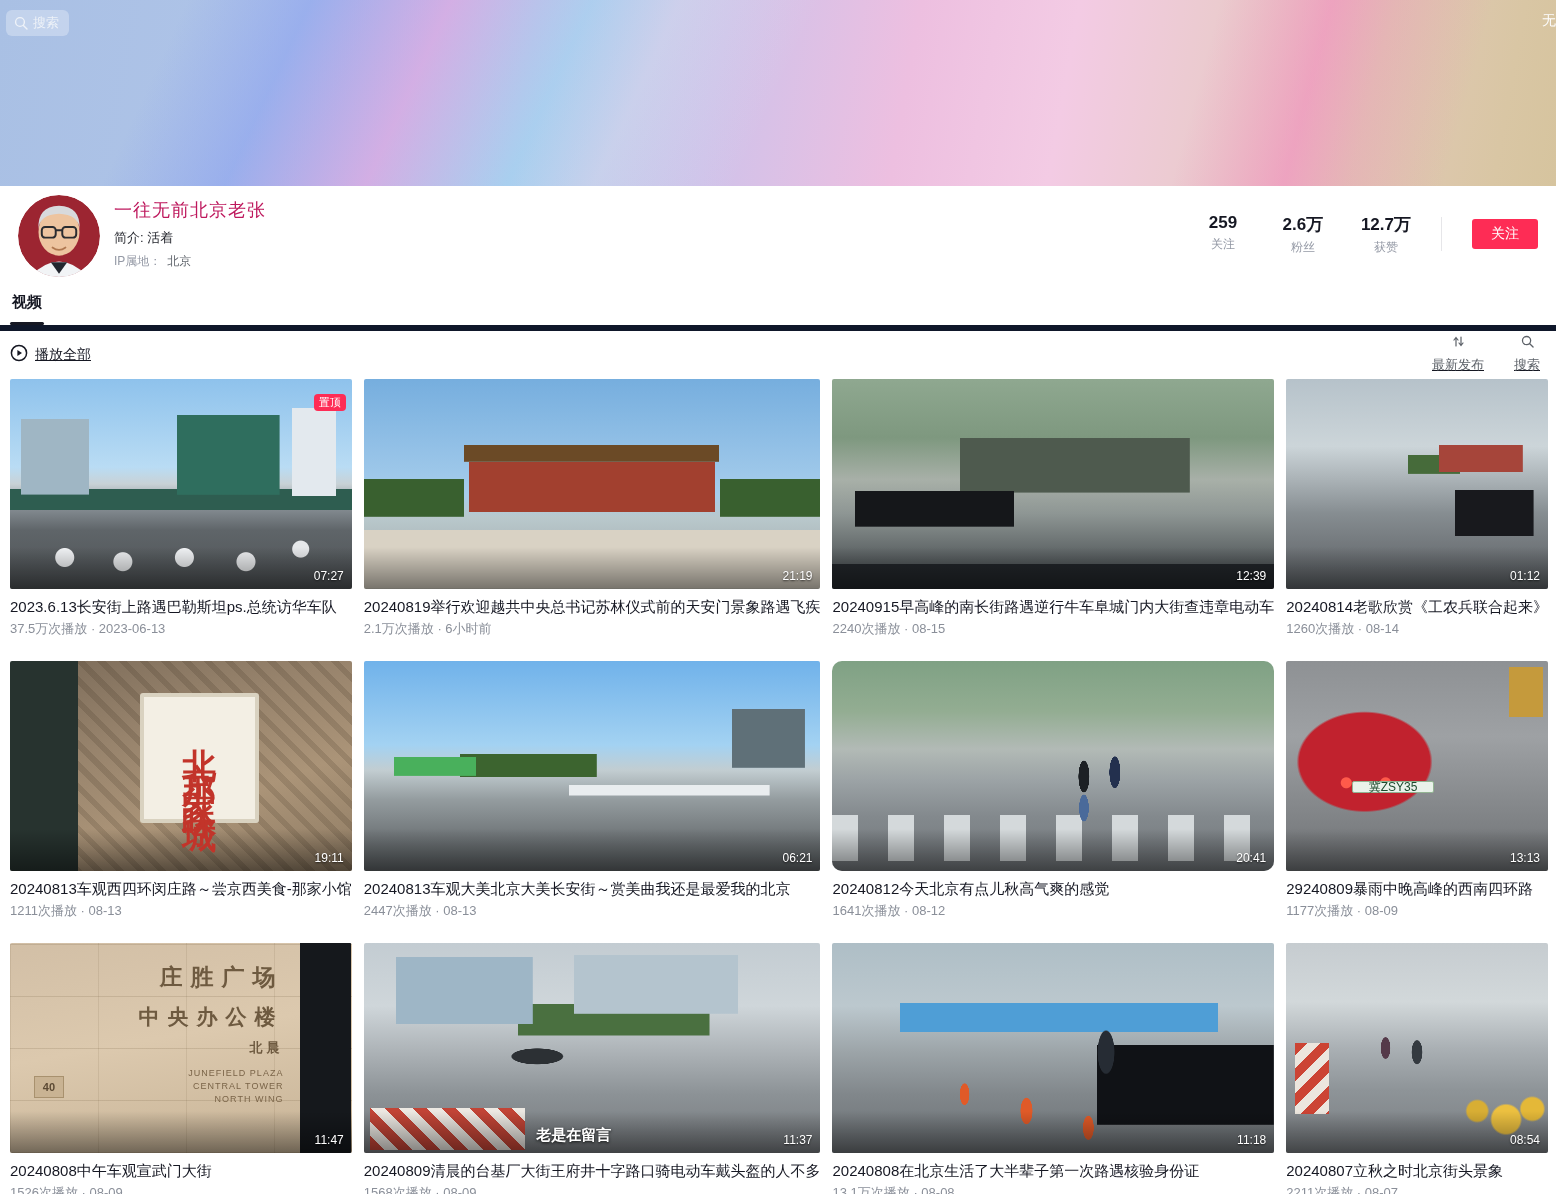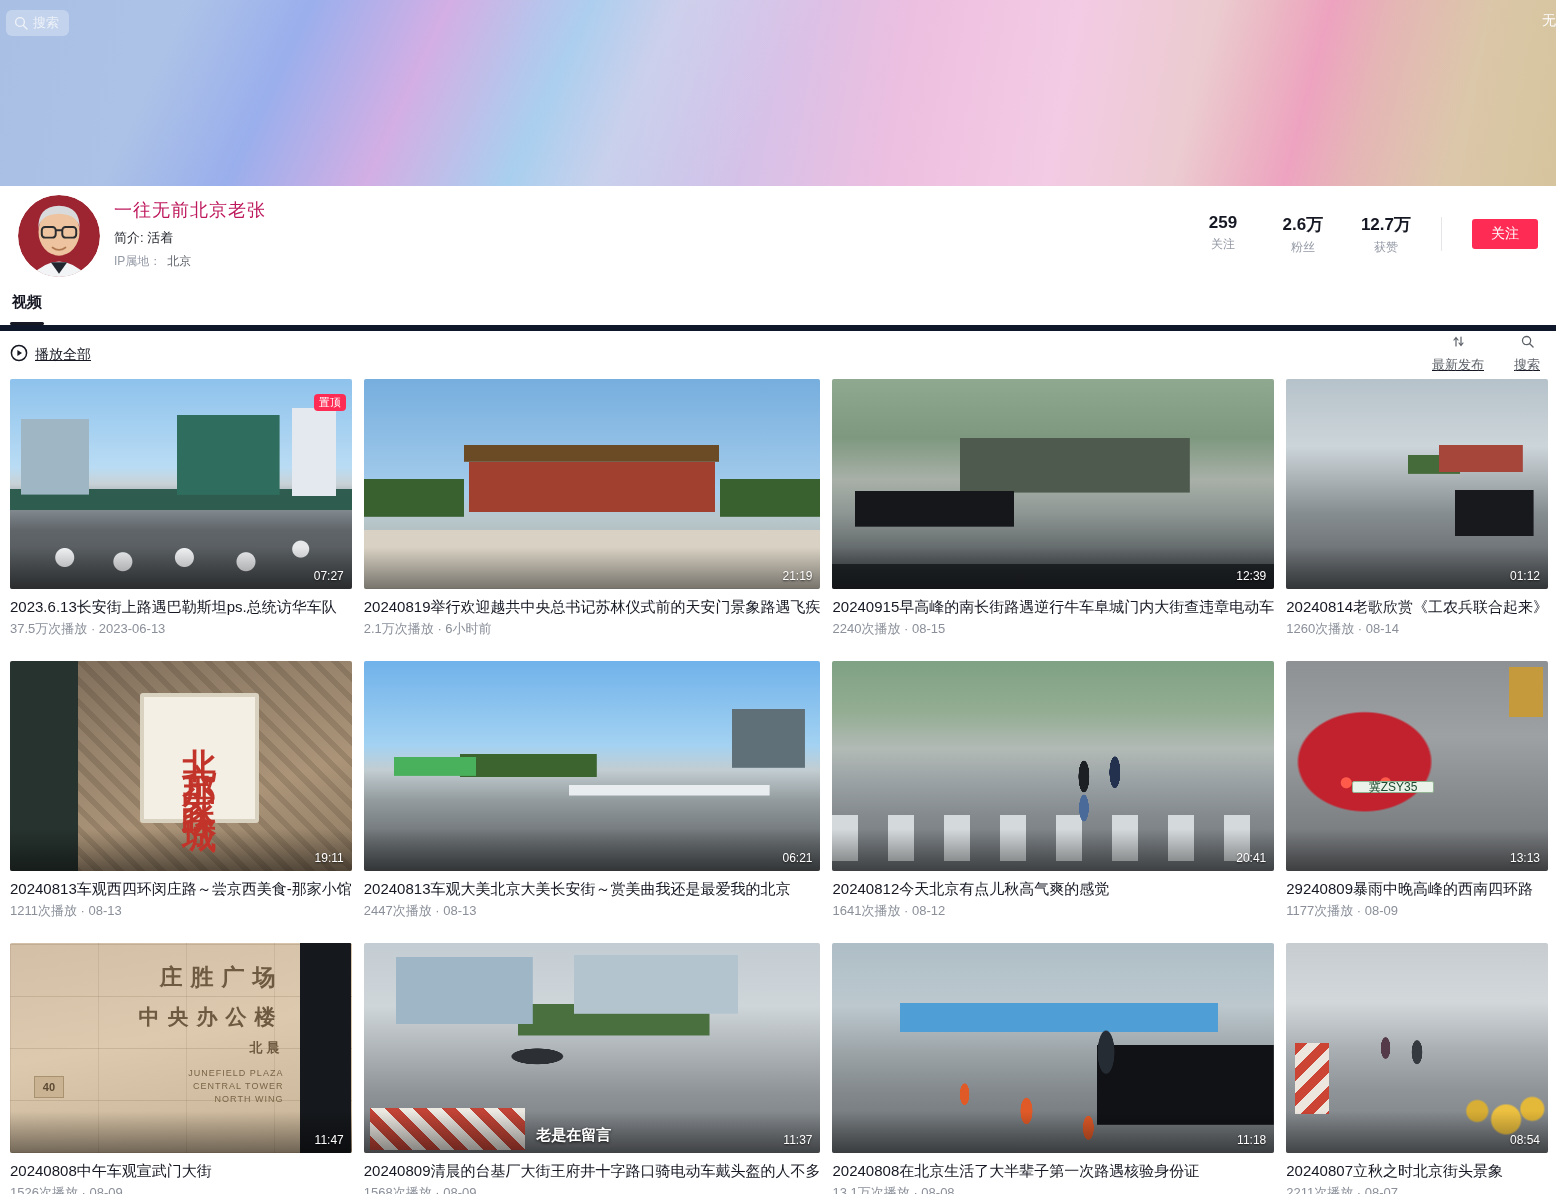--- a/index.html
+++ b/index.html
@@ -115,21 +115,21 @@
     linear-gradient(#5f7078,#5f7078) 96% 32%/16% 28% no-repeat,
     linear-gradient(#49b05c,#49b05c) 8% 50%/18% 9% no-repeat,
     linear-gradient(#e9edef,#e9edef) 80% 62%/44% 5% no-repeat,
     linear-gradient(#3c642f,#3c642f) 30% 50%/30% 11% no-repeat,
     linear-gradient(180deg,#70b2ea 0%,#a3d2f2 40%,#c2cdd1 52%,#949c9f 66%,#73797c 82%,#5c6164 100%); }
   .t7 { background:
     radial-gradient(ellipse 9px 26px at 57% 55%, #1c2024 0 60%, transparent 62%),
     radial-gradient(ellipse 9px 26px at 64% 53%, #23304e 0 60%, transparent 62%),
     radial-gradient(ellipse 8px 22px at 57% 70%, #4a6a9a 0 60%, transparent 62%),
     repeating-linear-gradient(90deg,#d4d9db 0 26px, rgba(0,0,0,0) 26px 56px) 0 94%/100% 22% no-repeat,
-    linear-gradient(180deg,#7fa184 0%,#93ad92 24%,#b2bab6 42%,#9aa1a4 58%,#83898d 74%,#71767a 100%); }
+    linear-gradient(180deg,#7fa184 0%,#93ad92 24%,#b2bab6 42%,#9aa1a4 58%,#83898d 74%,#71767a 100%); border-radius: 10px; }
   .t8 { background:
     radial-gradient(circle 6px at 23% 58%, #ff5a4a 0 5px, transparent 6px),
     radial-gradient(circle 6px at 38% 58%, #ff5a4a 0 5px, transparent 6px),
     radial-gradient(ellipse 86px 64px at 30% 48%, #c1222e 0 76%, rgba(0,0,0,0) 79%),
     linear-gradient(#c59a3c,#c59a3c) 98% 4%/13% 24% no-repeat,
     linear-gradient(180deg,#8e9194 0%,#9ea1a4 36%,#8a8d90 62%,#7b7e81 82%,#6e7174 100%); }
   .t9 { background:
     linear-gradient(#15181c,#15181c) 100% 0/15% 100% no-repeat,
     repeating-linear-gradient(0deg, rgba(120,100,70,.20) 0 1px, rgba(0,0,0,0) 1px 52px),
     repeating-linear-gradient(90deg, rgba(120,100,70,.14) 0 1px, rgba(0,0,0,0) 1px 88px),

